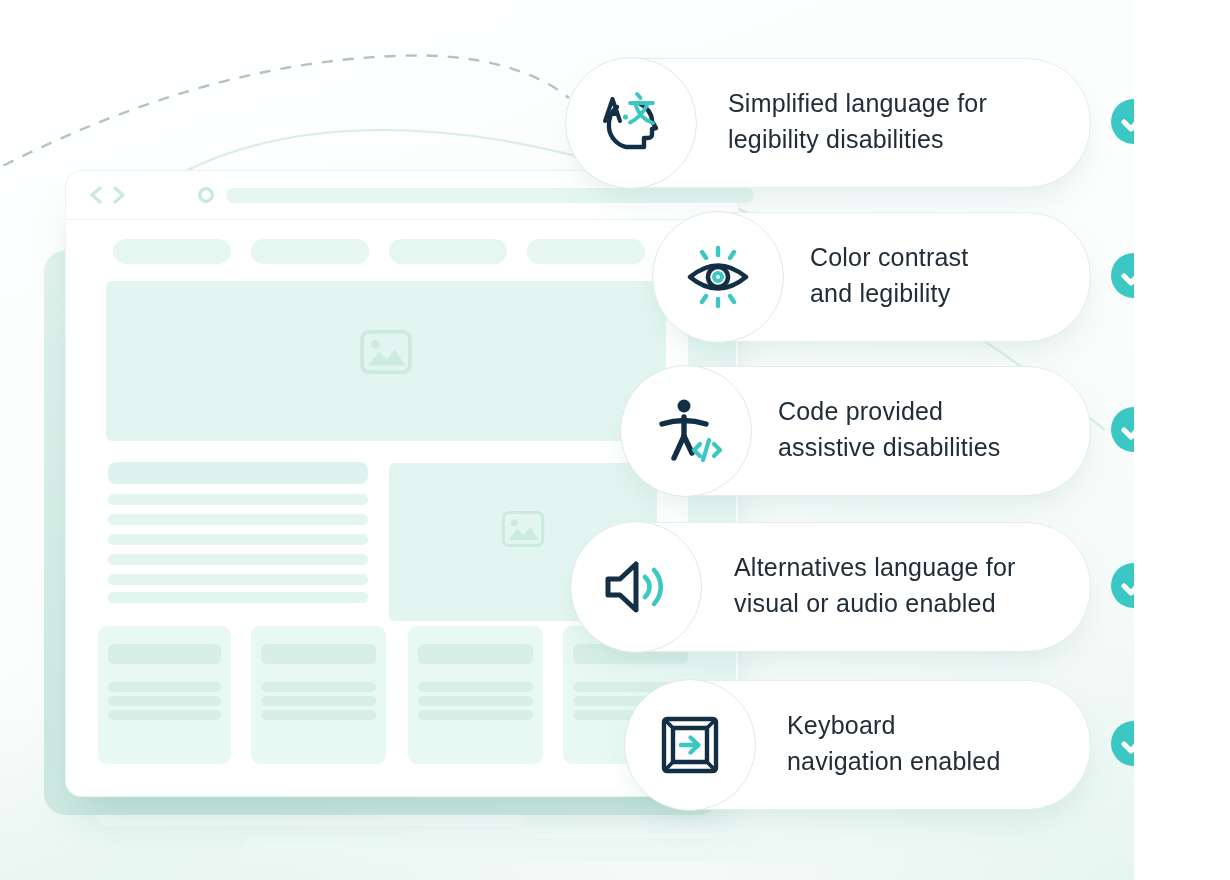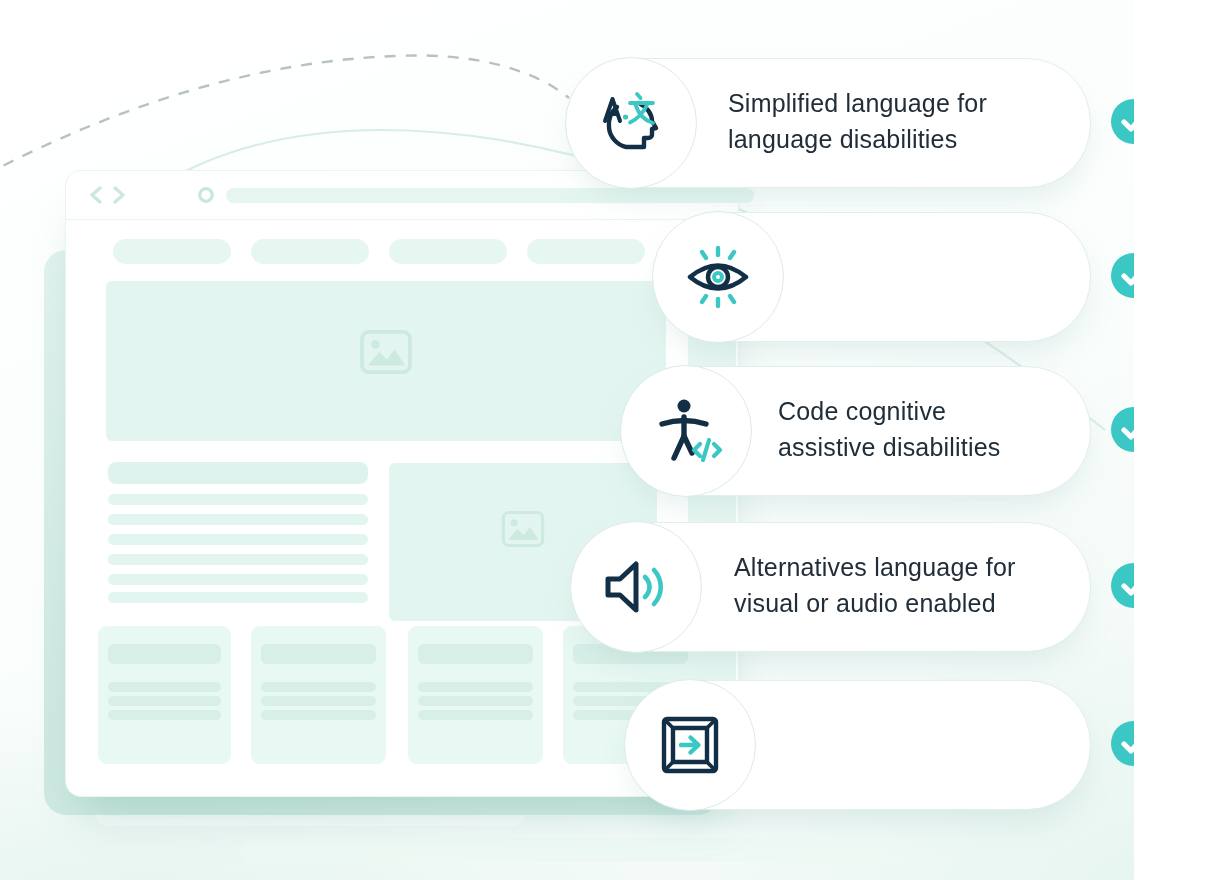--- a/index.html
+++ b/index.html
@@ -167,59 +167,63 @@
     <div class="icon-circle">
       <svg width="72" height="72" viewBox="0 0 72 72">
         <path d="M44 16 C 52 20 57 27 57 34 L 61 41 L 57 42 L 57 48 C 57 50 55 51 53 51 L 49 51 L 49 60 L 31 60 C 22 58 15 50 14 41 C 13 33 16 25 22 20" fill="none" stroke="#132f45" stroke-width="4.4" stroke-linecap="round" stroke-linejoin="round"></path>
         <path d="M10 34 L17.5 12 L25 34 M12.8 27 L22.2 27" fill="none" stroke="#132f45" stroke-width="4" stroke-linecap="round" stroke-linejoin="round"></path>
         <circle cx="30.5" cy="30" r="2.6" fill="#3bc7c3"></circle>
         <path d="M42 7 L45.5 11 M35 16 L58 16 M52 18 C 48 27 42 32 35 35.5 M40.5 18 C 44 28 51 34 58 36" fill="none" stroke="#3bc7c3" stroke-width="3.8" stroke-linecap="round" stroke-linejoin="round"></path>
       </svg>
     </div>
     <div class="label">
       <span>Simplified language for</span>
-      <span>language disabilities</span>
+      <span>legibility disabilities</span>
     </div>
     <div class="check">
       <svg width="45" height="45" viewBox="0 0 45 45">
         <path d="M13 23 L20 30 L32.5 16" fill="none" stroke="#ffffff" stroke-width="5.2" stroke-linecap="round" stroke-linejoin="round"></path>
       </svg>
     </div>
   </div>
 
   <div class="feature r2">
     <div class="pill"></div>
     <div class="icon-circle">
       <svg width="76" height="76" viewBox="0 0 76 76">
         <path d="M10 38 Q38 15 66 38 Q38 61 10 38 Z" fill="none" stroke="#132f45" stroke-width="4.5" stroke-linejoin="round"></path>
         <circle cx="38" cy="38" r="10" fill="none" stroke="#132f45" stroke-width="4.5"></circle>
         <circle cx="38" cy="38" r="4" fill="none" stroke="#3bc7c3" stroke-width="4"></circle>
         <path d="M22 13 L26 19 M38 9 L38 16 M54 13 L50 19 M22 63 L26 57 M38 67 L38 60 M54 63 L50 57" fill="none" stroke="#3bc7c3" stroke-width="4.4" stroke-linecap="round"></path>
       </svg>
+    </div>
+    <div class="label">
+      <span>Color contrast</span>
+      <span>and legibility</span>
     </div>
     <div class="check">
       <svg width="45" height="45" viewBox="0 0 45 45">
         <path d="M13 23 L20 30 L32.5 16" fill="none" stroke="#ffffff" stroke-width="5.2" stroke-linecap="round" stroke-linejoin="round"></path>
       </svg>
     </div>
   </div>
 
   <div class="feature r3">
     <div class="pill"></div>
     <div class="icon-circle">
       <svg width="78" height="72" viewBox="0 0 78 70">
         <circle cx="37" cy="10" r="6.5" fill="#132f45"></circle>
         <path d="M37 21 L37 40" fill="none" stroke="#132f45" stroke-width="5.4" stroke-linecap="round"></path>
         <path d="M15 28 Q 37 21 59 28" fill="none" stroke="#132f45" stroke-width="5.4" stroke-linecap="round"></path>
         <path d="M37 40 L27 62 M37 40 L45 57" fill="none" stroke="#132f45" stroke-width="5.4" stroke-linecap="round"></path>
         <path d="M53 48 L47 54 L53 60 M62 44 L56 64 M67 48 L73 54 L67 60" fill="none" stroke="#3bc7c3" stroke-width="4.2" stroke-linecap="round" stroke-linejoin="round"></path>
       </svg>
     </div>
     <div class="label">
-      <span>Code cognitive</span>
+      <span>Code provided</span>
       <span>assistive disabilities</span>
     </div>
     <div class="check">
       <svg width="45" height="45" viewBox="0 0 45 45">
         <path d="M13 23 L20 30 L32.5 16" fill="none" stroke="#ffffff" stroke-width="5.2" stroke-linecap="round" stroke-linejoin="round"></path>
       </svg>
     </div>
   </div>
 
   <div class="feature r4">
@@ -245,20 +249,24 @@
   <div class="feature r5">
     <div class="pill"></div>
     <div class="icon-circle">
       <svg width="72" height="72" viewBox="0 0 72 72">
         <rect x="10" y="10" width="52" height="52" rx="3" fill="none" stroke="#132f45" stroke-width="4.4" stroke-linejoin="round"></rect>
         <rect x="19" y="19" width="34" height="34" fill="none" stroke="#132f45" stroke-width="4.4" stroke-linejoin="round"></rect>
         <path d="M10 10 L19 19 M62 10 L53 19 M10 62 L19 53 M62 62 L53 53" fill="none" stroke="#132f45" stroke-width="3.8"></path>
         <path d="M27 36 L43 36 M36.5 28.5 L44.5 36 L36.5 43.5" fill="none" stroke="#3bc7c3" stroke-width="4.4" stroke-linecap="round" stroke-linejoin="round"></path>
       </svg>
     </div>
+    <div class="label">
+      <span>Keyboard</span>
+      <span>navigation enabled</span>
+    </div>
     <div class="check">
       <svg width="45" height="45" viewBox="0 0 45 45">
         <path d="M13 23 L20 30 L32.5 16" fill="none" stroke="#ffffff" stroke-width="5.2" stroke-linecap="round" stroke-linejoin="round"></path>
       </svg>
     </div>
   </div>
 
 </div>
 
 </body></html>

